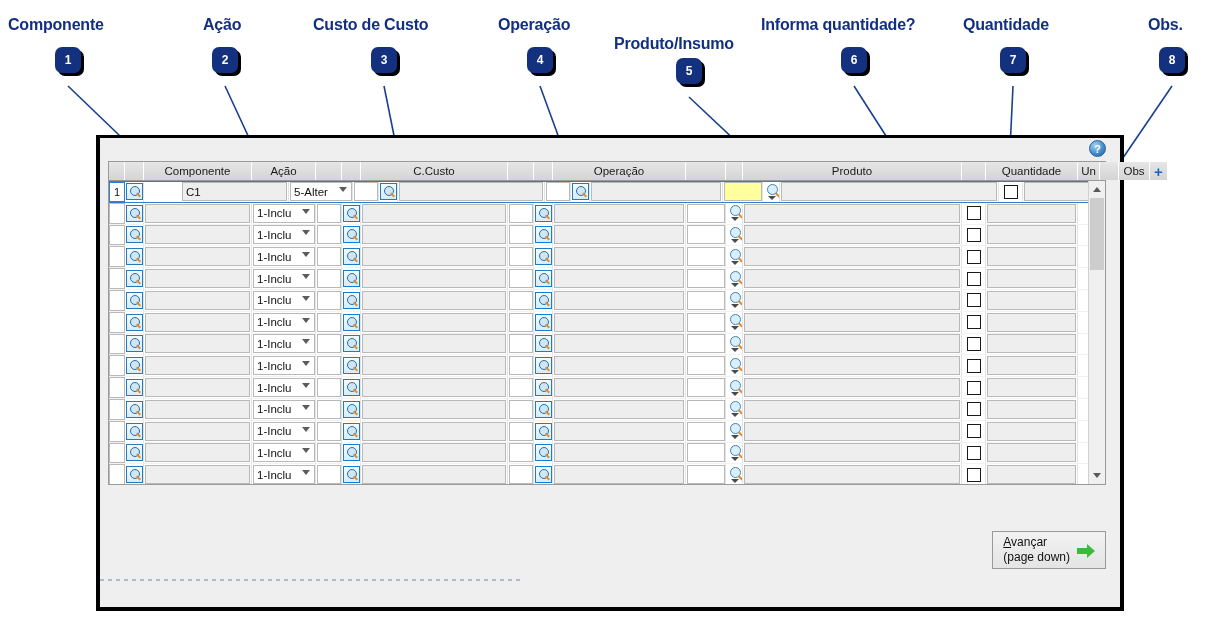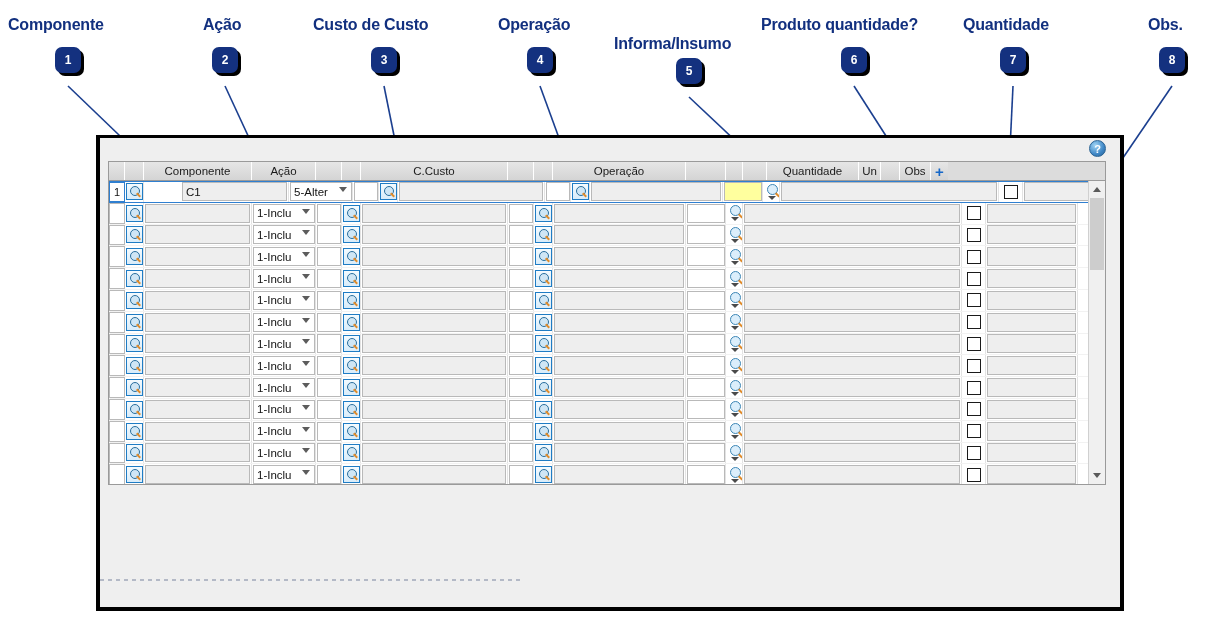--- a/index.html
+++ b/index.html
@@ -335,23 +335,23 @@
 
   <div id="anno-layer">
       <div class="anno-label" style="left: 8px; top: 16px;">Componente</div>
       <div class="anno-badge" style="left: 55px; top: 47px;">1</div>
       <div class="anno-label" style="left: 203px; top: 16px;">Ação</div>
       <div class="anno-badge" style="left: 212px; top: 47px;">2</div>
       <div class="anno-label" style="left: 313px; top: 16px;">Custo de Custo</div>
       <div class="anno-badge" style="left: 371px; top: 47px;">3</div>
       <div class="anno-label" style="left: 498px; top: 16px;">Operação</div>
       <div class="anno-badge" style="left: 527px; top: 47px;">4</div>
-      <div class="anno-label" style="left: 614px; top: 35px;">Informa/Insumo</div>
+      <div class="anno-label" style="left: 614px; top: 35px;">Produto/Insumo</div>
       <div class="anno-badge" style="left: 676px; top: 58px;">5</div>
-      <div class="anno-label" style="left: 761px; top: 16px;">Produto quantidade?</div>
+      <div class="anno-label" style="left: 761px; top: 16px;">Informa quantidade?</div>
       <div class="anno-badge" style="left: 841px; top: 47px;">6</div>
       <div class="anno-label" style="left: 963px; top: 16px;">Quantidade</div>
       <div class="anno-badge" style="left: 1000px; top: 47px;">7</div>
       <div class="anno-label" style="left: 1148px; top: 16px;">Obs.</div>
       <div class="anno-badge" style="left: 1159px; top: 47px;">8</div>
     </div>
 
   <div class="window">
 
 
@@ -366,20 +366,21 @@
             <div class="hcell" style="width: 108px; flex: 0 0 108px;">Componente</div>
             <div class="hcell" style="width: 64px; flex: 0 0 64px;">Ação</div>
             <div class="hcell" style="width: 26px; flex: 0 0 26px;"></div>
             <div class="hcell" style="width: 19px; flex: 0 0 19px;"></div>
             <div class="hcell" style="width: 147px; flex: 0 0 147px;">C.Custo</div>
             <div class="hcell" style="width: 26px; flex: 0 0 26px;"></div>
             <div class="hcell" style="width: 19px; flex: 0 0 19px;"></div>
             <div class="hcell" style="width: 133px; flex: 0 0 133px;">Operação</div>
             <div class="hcell" style="width: 40px; flex: 0 0 40px;"></div>
             <div class="hcell" style="width: 17px; flex: 0 0 17px;"></div>
+            <div class="hcell" style="width: 219px; flex: 0 0 219px;">Produto</div>
             <div class="hcell" style="width: 24px; flex: 0 0 24px;"></div>
             <div class="hcell" style="width: 92px; flex: 0 0 92px;">Quantidade</div>
             <div class="hcell" style="width: 22px; flex: 0 0 22px;">Un</div>
             <div class="hcell" style="width: 19px; flex: 0 0 19px;"></div>
             <div class="hcell" style="width: 31px; flex: 0 0 31px;">Obs</div>
             <div class="hcell plus" style="width: 17px; flex: 0 0 17px;">+</div>
           </div>
         <div class="grid-rows-area">
           <div class="grid-rows" id="grid-body">
               <div class="grow selected">
@@ -1119,18 +1120,28 @@
               <div class="sb-thumb"></div>
             </div>
             <div class="sb-arrow down">
                 <span></span>
               </div>
           </div>
         </div>
       </div>
 
       <div class="footer">
+        <div class="navbtn">
+          <span class="lines">
+            <span class="l1"><u>A</u><span>vançar</span></span>
+            <span>(page down)</span>
+          </span>
+          <span class="arrow-ico right">
+            <span class="shaft"></span>
+              <span class="head"></span>
+          </span>
+        </div>
       </div>
 
       <div class="bottom-dots"></div>
     </div>
   </div>
 </div>
 
 </body></html>

